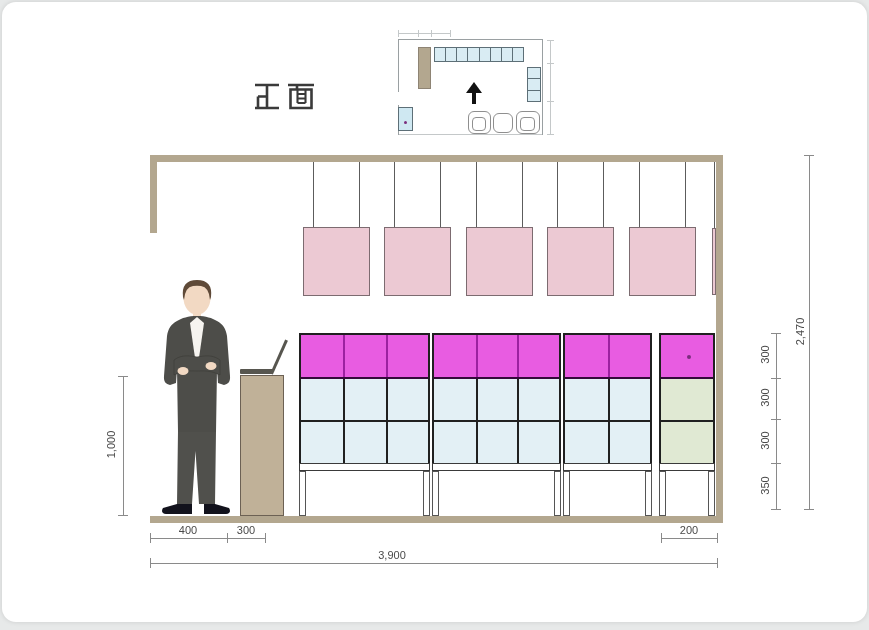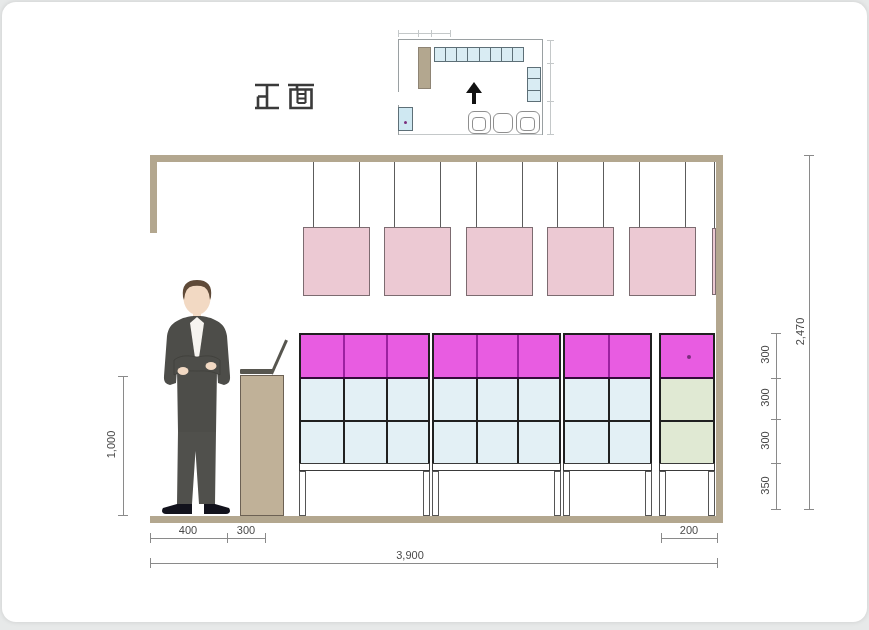--- a/index.html
+++ b/index.html
@@ -222,14 +222,14 @@
   <div class="dimlab" style="left:168px;top:524px;width:40px;">400</div>
   <div class="dimlab" style="left:226px;top:524px;width:40px;">300</div>
   <div class="abs dimline" style="left:661px;top:538px;width:56px;height:1px;"></div>
   <div class="abs dimtick" style="left:661px;top:533px;width:1px;height:10px;"></div>
   <div class="abs dimtick" style="left:717px;top:533px;width:1px;height:10px;"></div>
   <div class="dimlab" style="left:669px;top:524px;width:40px;">200</div>
 
   <div class="abs dimline" style="left:150px;top:563px;width:567px;height:1px;"></div>
   <div class="abs dimtick" style="left:150px;top:558px;width:1px;height:10px;"></div>
   <div class="abs dimtick" style="left:717px;top:558px;width:1px;height:10px;"></div>
-  <div class="dimlab" style="left:386px;top:549px;width:48px;">3,900</div>
+  <div class="dimlab" style="left:368px;top:549px;width:48px;">3,900</div>
 </div>
 
 </body></html>

